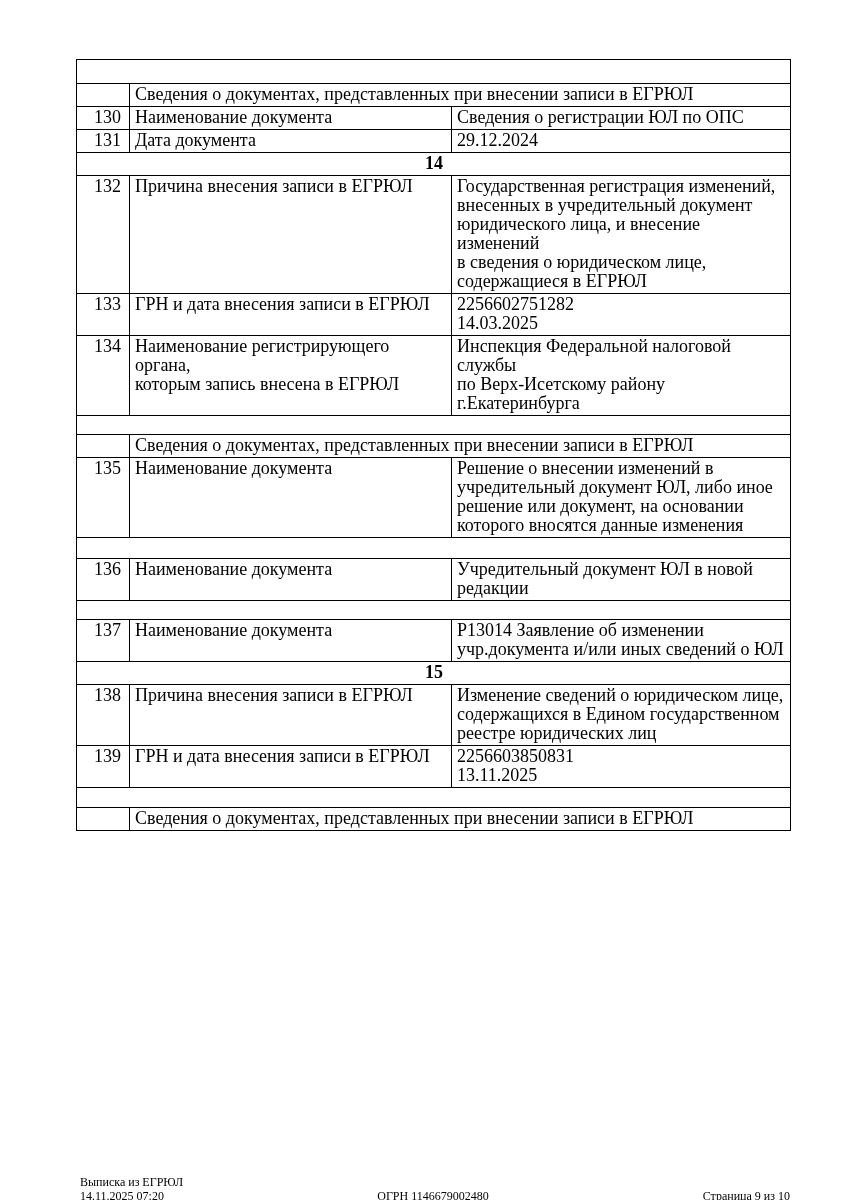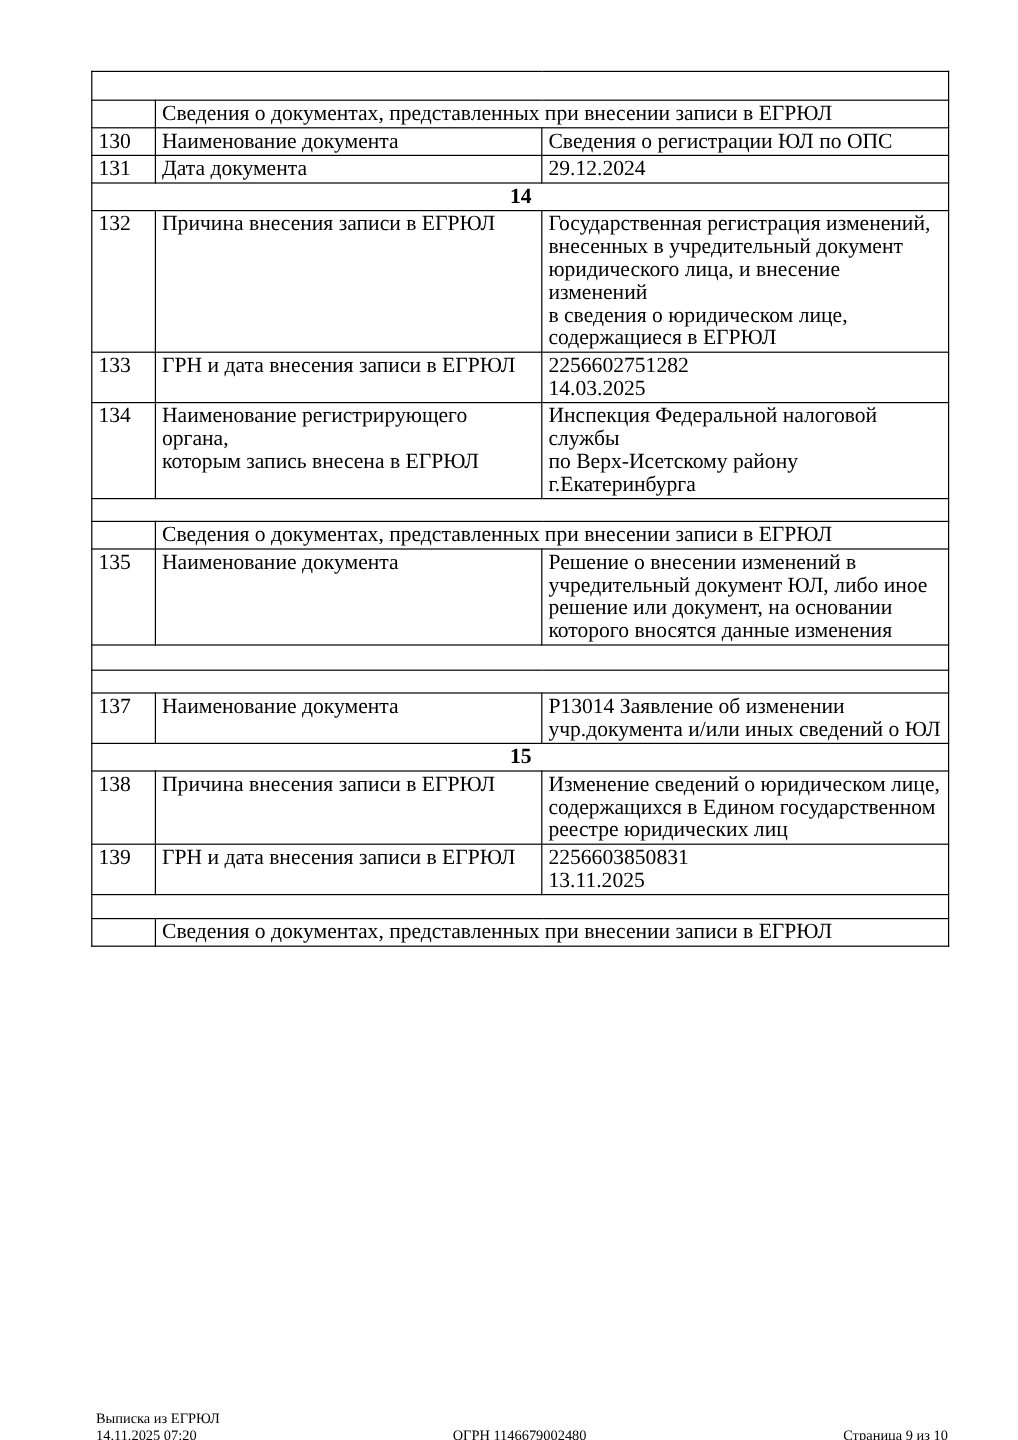--- a/index.html
+++ b/index.html
@@ -30,21 +30,21 @@
   col.c-value { width: 339px; }
   td {
     border: 1px solid #000000;
     padding: 1px 4px 2px 5px;
     vertical-align: top;
     white-space: pre-line;
     overflow: hidden;
   }
   td.num {
     text-align: right;
-    padding-right: 20px;
+    padding-right: 8px;
   }
   td.section-cell {
     text-align: center;
     font-weight: bold;
     margin-top: 21px;
   }
   tr.sp-a td { height: 20px; }
   tr.sp-b td { height: 15px; }
   tr.sp-c td { height: 17px; }
   tr.sp-d td { height: 15px; }
@@ -140,20 +140,26 @@
     <tr>
       <td class="num">135</td>
       <td>Наименование документа</td>
       <td>Решение о внесении изменений в
 учредительный документ ЮЛ, либо иное
 решение или документ, на основании
 которого вносятся данные изменения</td>
     </tr>
     <tr class="sp-c">
       <td colspan="3"></td>
+    </tr>
+    <tr>
+      <td class="num">136</td>
+      <td>Наименование документа</td>
+      <td>Учредительный документ ЮЛ в новой
+редакции</td>
     </tr>
     <tr class="sp-d">
       <td colspan="3"></td>
     </tr>
     <tr>
       <td class="num">137</td>
       <td>Наименование документа</td>
       <td>Р13014 Заявление об изменении
 учр.документа и/или иных сведений о ЮЛ</td>
     </tr>

